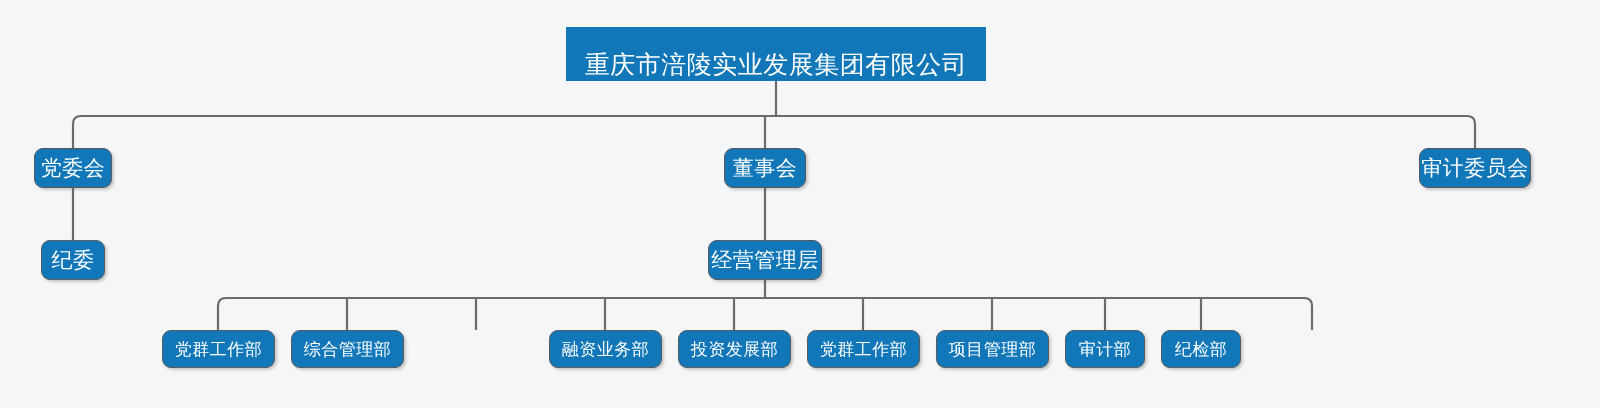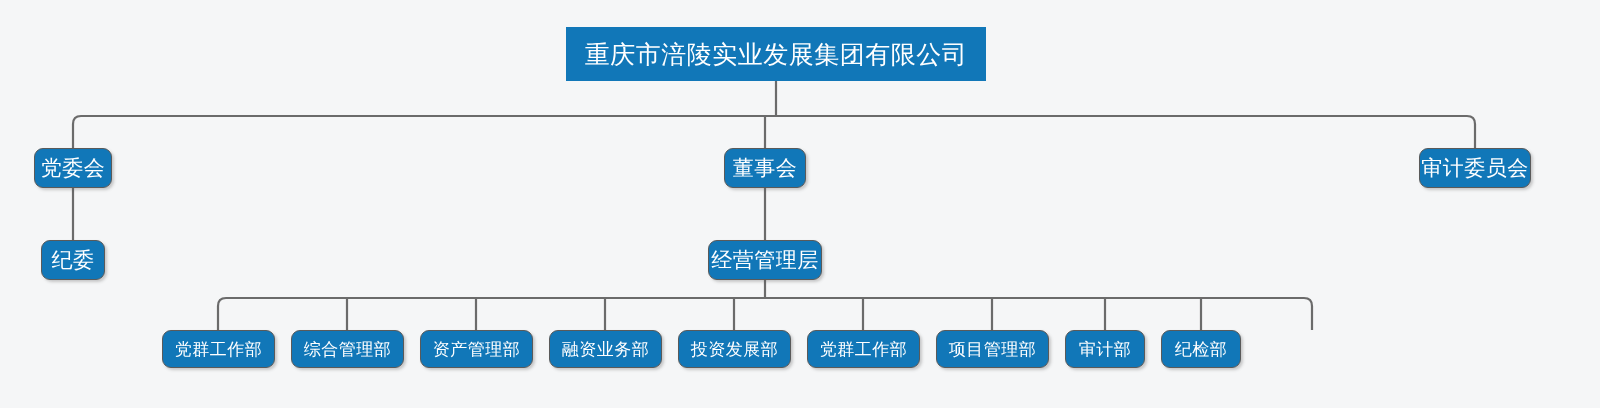--- a/index.html
+++ b/index.html
@@ -36,20 +36,21 @@
     white-space: nowrap;
     letter-spacing: 0.5px;
     z-index: 2;
   }
   .node-root {
     border: none;
     border-radius: 0;
     font-size: 25px;
     height: 54px;
     box-shadow: none;
+    align-items: flex-end;
   }
   .node-branch {
     border: 1.6px solid #5a5a5a;
     border-radius: 9px;
     font-size: 21px;
     height: 40px;
     box-shadow: 2px 2px 3px rgba(90, 90, 90, 0.30);
   }
   .node-leaf {
     border: 1.6px solid #5a5a5a;
@@ -112,23 +113,20 @@
   <div class="node node-branch" style="left:708px; top:240px; width:114px;">
     <span>经营管理层</span>
   </div>
 
   <div class="node node-leaf" style="left:162px; top:330px; width:113px;font-family:Liberation Mono, monospace;">
     <span>党群工作部</span>
   </div>
   <div class="node node-leaf" style="left:291px; top:330px; width:113px;">
     <span>综合管理部</span>
   </div>
-  <div class="node node-leaf" style="left:420px; top:330px; width:113px;">
-    <span>资产管理部</span>
-  </div>
   <div class="node node-leaf" style="left:549px; top:330px; width:113px;">
     <span>融资业务部</span>
   </div>
   <div class="node node-leaf" style="left:678px; top:330px; width:113px;">
     <span>投资发展部</span>
   </div>
   <div class="node node-leaf" style="left:807px; top:330px; width:113px;">
     <span>党群工作部</span>
   </div>
   <div class="node node-leaf" style="left:936px; top:330px; width:113px;text-align:center;">

